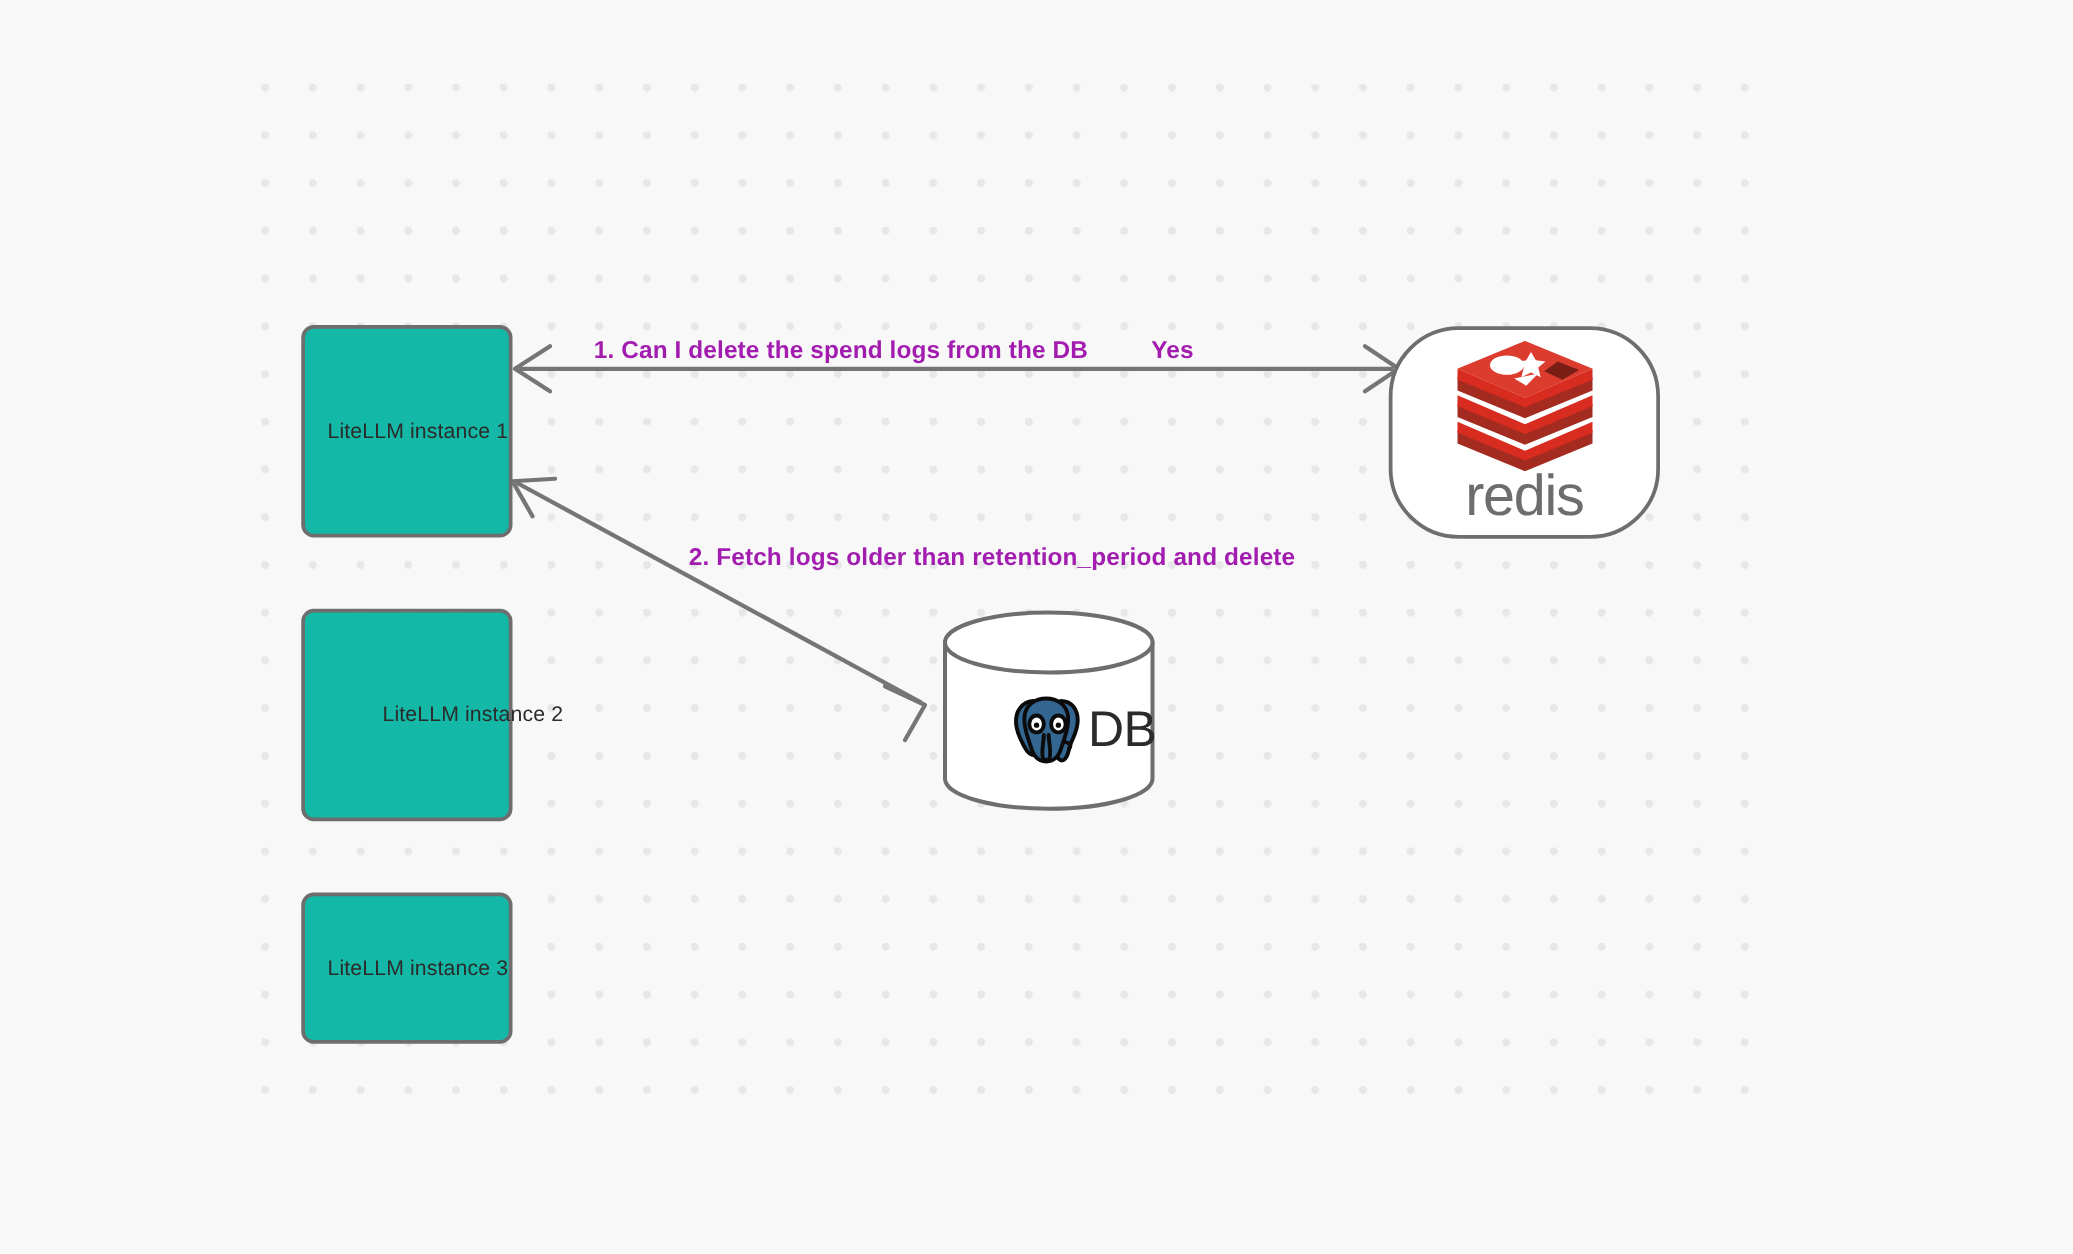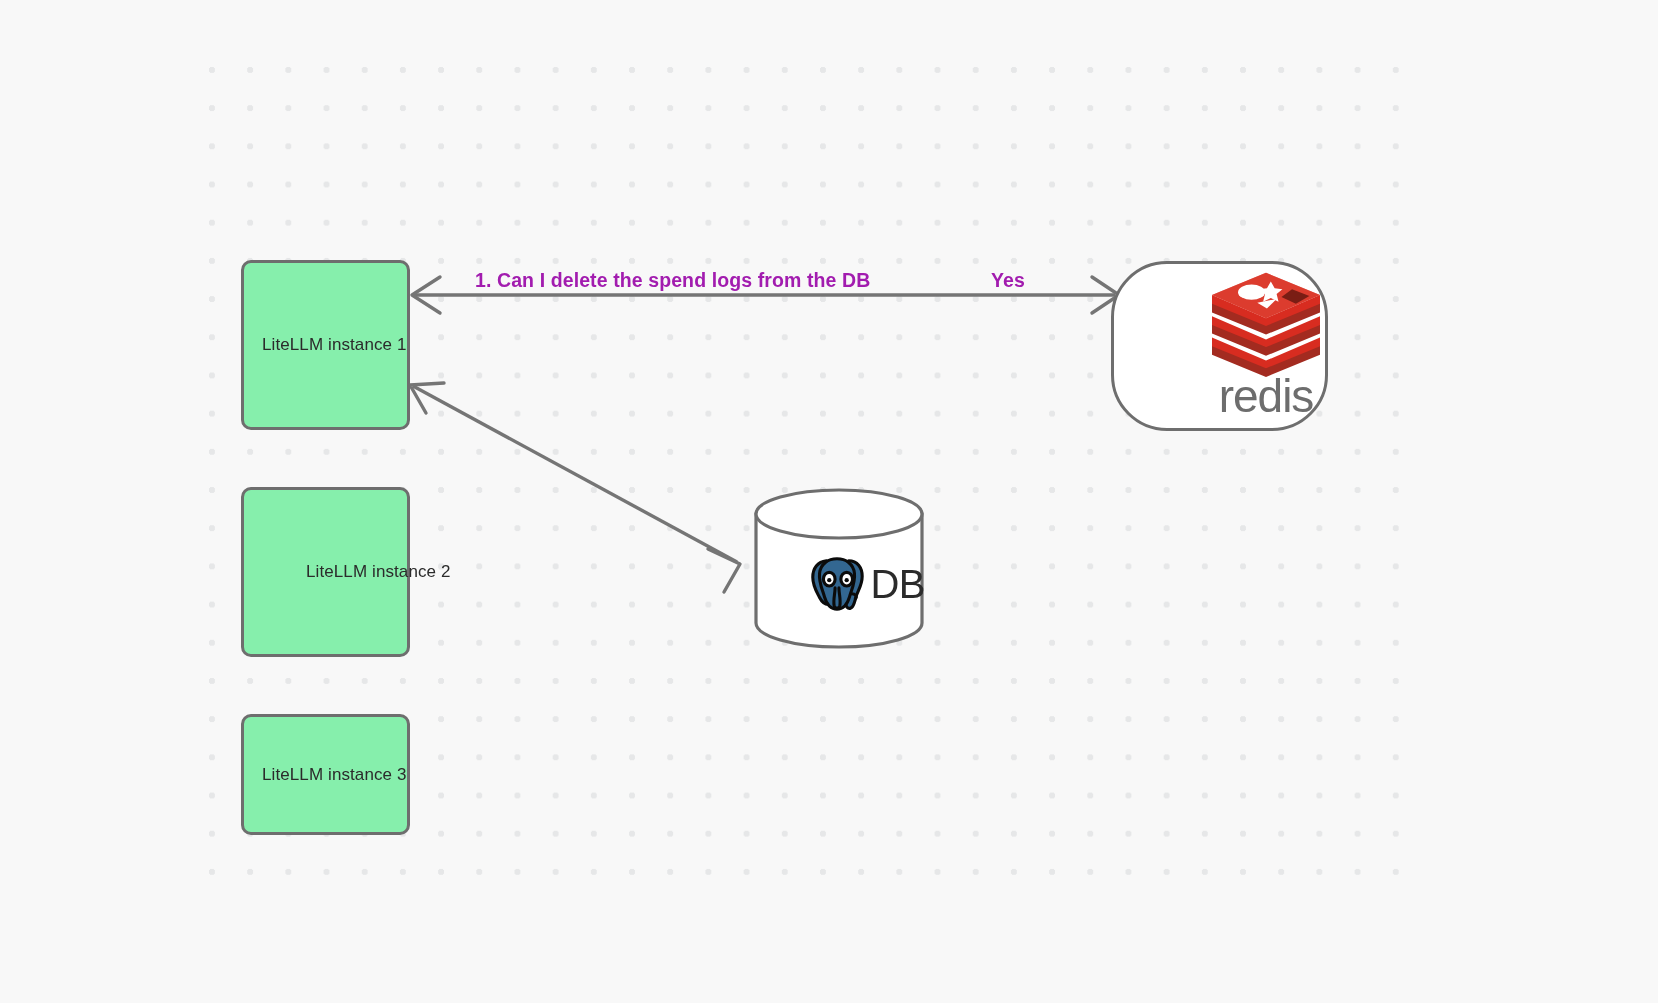--- a/index.html
+++ b/index.html
@@ -30,21 +30,21 @@
     height: 826px;
     background-image: radial-gradient(circle at 3px 3px, #e6e7e8 3px, rgba(0,0,0,0) 3.4px);
     background-size: 38.2px 38.2px;
     background-position: 0 0;
     pointer-events: none;
   }
 
   
   .node-box {
     position: absolute;
-    background: #86efac;
+    background: #14b8a6;
     border: 3px solid #6e6e6e;
     border-radius: 10px;
     box-sizing: border-box;
     display: flex;
     align-items: center;
     justify-content: flex-start;
   }
   .node-box .node-label {
     font-size: 17px;
     color: #2b2b2b;
@@ -63,21 +63,21 @@
     left: 1111px;
     top: 261px;
     width: 217px;
     height: 170px;
     background: #ffffff;
     border: 3px solid #6e6e6e;
     border-radius: 56px;
     box-sizing: border-box;
     display: flex;
     flex-direction: column;
-    align-items: flex-end;
+    align-items: center;
     justify-content: center;
   }
   #redis-logo-wrap {
     display: flex;
     flex-direction: column;
     align-items: center;
     justify-content: center;
     margin-top: -4px;
   }
 
@@ -122,21 +122,21 @@
   
   .edge-label {
     position: absolute;
     font-size: 19.5px;
     font-weight: bold;
     color: #a21caf;
     white-space: nowrap;
     letter-spacing: 0.1px;
   }
   #label-step1 { left: 475px; top: 269px; }
-  #label-yes   { left: 991px; top: 269px; }
+  #label-yes   { left: 921px; top: 269px; }
   #label-step2 { left: 551px; top: 435px; }
 </style>
 </head>
 <body>
 
 <div id="canvas">
 
   <div id="dot-grid"></div>
 
   <svg id="edges" viewBox="0 0 1658 1003" width="1658" height="1003" xmlns="http://www.w3.org/2000/svg">
@@ -155,20 +155,21 @@
       <polyline points="444,383 410,385 426,413" fill="none" stroke="#757575" stroke-width="3.4" stroke-linecap="round" stroke-linejoin="round"></polyline>
 
       <polyline points="708,549 740,564 724,592" fill="none" stroke="#757575" stroke-width="3.4" stroke-linecap="round" stroke-linejoin="round"></polyline>
     </g>
   </svg>
 
   <div class="edge-label" id="label-step1">1.  Can I delete the spend logs from the DB</div>
 
   <div class="edge-label" id="label-yes">Yes</div>
 
+  <div class="edge-label" id="label-step2">2.  Fetch logs older than retention_period and delete</div>
 
   <div class="node-box" id="node-litellm-1">
     <span class="node-label">LiteLLM instance 1</span>
   </div>
 
   <div class="node-box" id="node-litellm-2">
     <span class="node-label">LiteLLM instance 2</span>
   </div>
 
   <div class="node-box" id="node-litellm-3">

